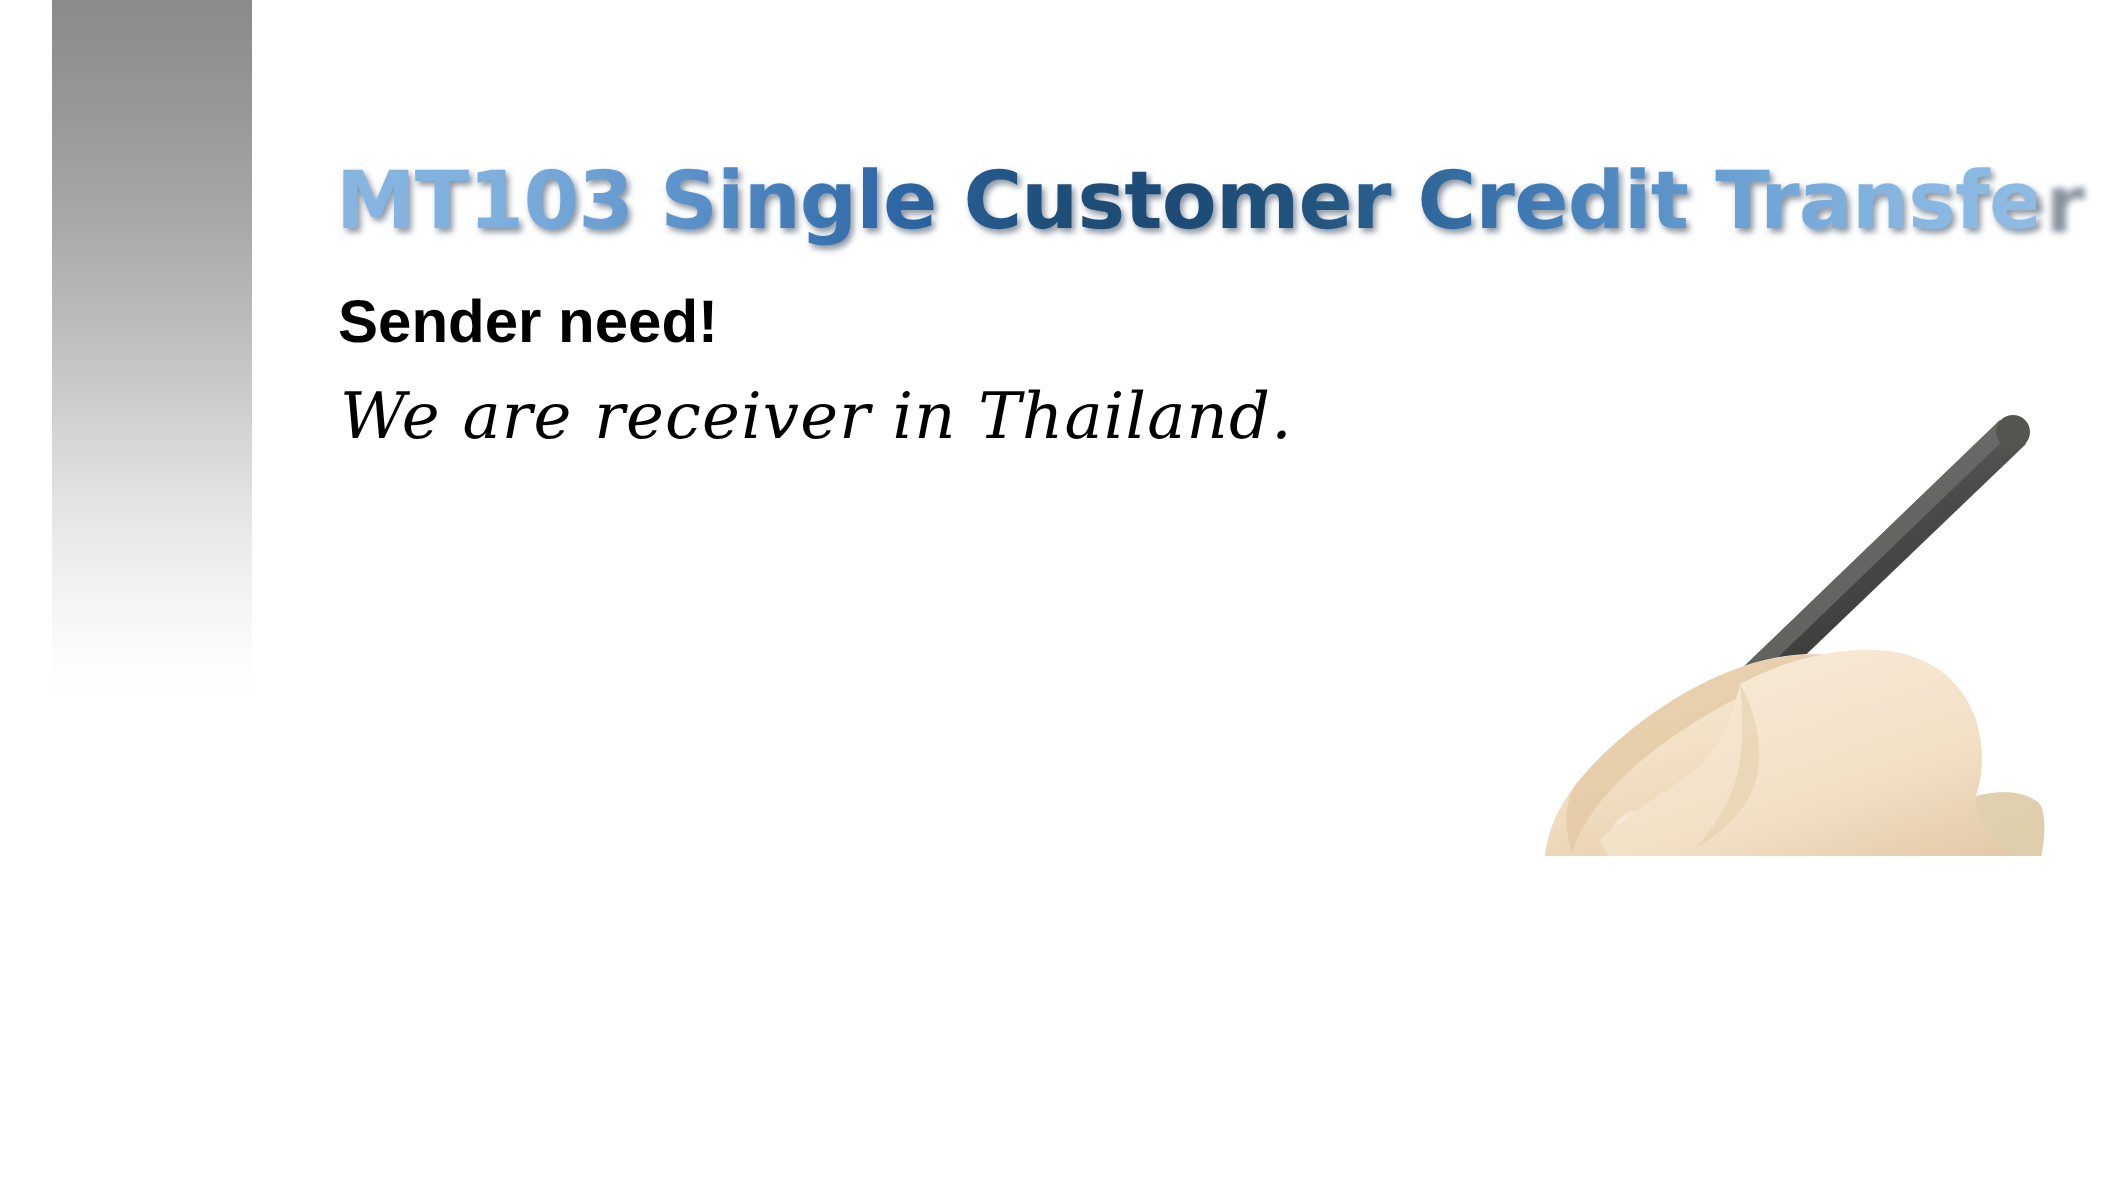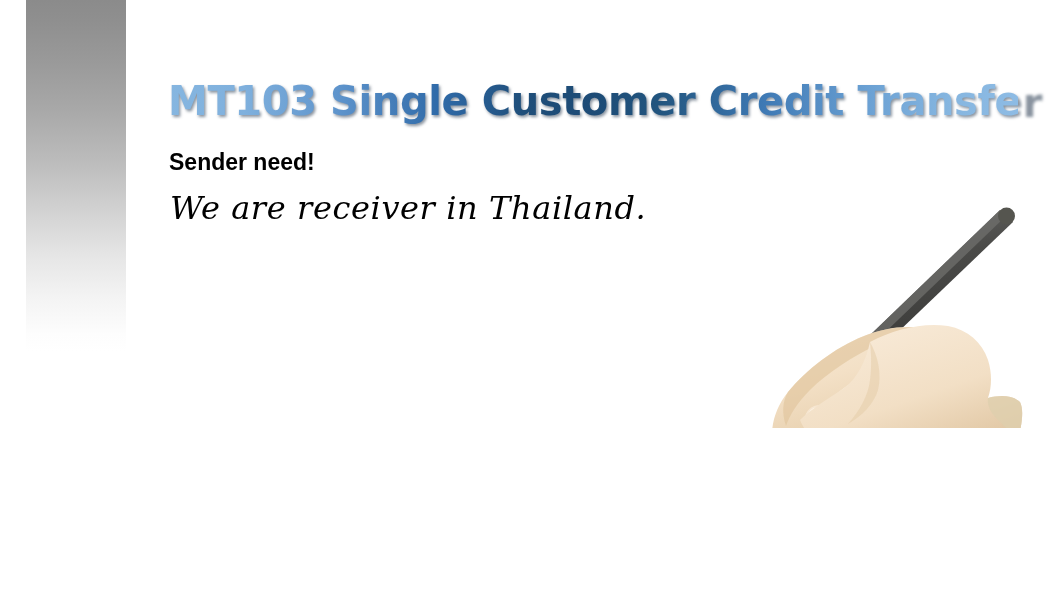--- a/index.html
+++ b/index.html
@@ -94,21 +94,21 @@
   }
 
   
   .headline {
     position: absolute;
     left: 169px;
     top: 144px;
     margin: 0;
     font-family: "Liberation Sans", sans-serif;
     font-weight: bold;
-    font-size: 23px;
+    font-size: 30px;
     line-height: 36px;
     color: #000000;
     white-space: nowrap;
   }
 
   
   .script-line {
     position: absolute;
     left: 170px;
     top: 191px;

